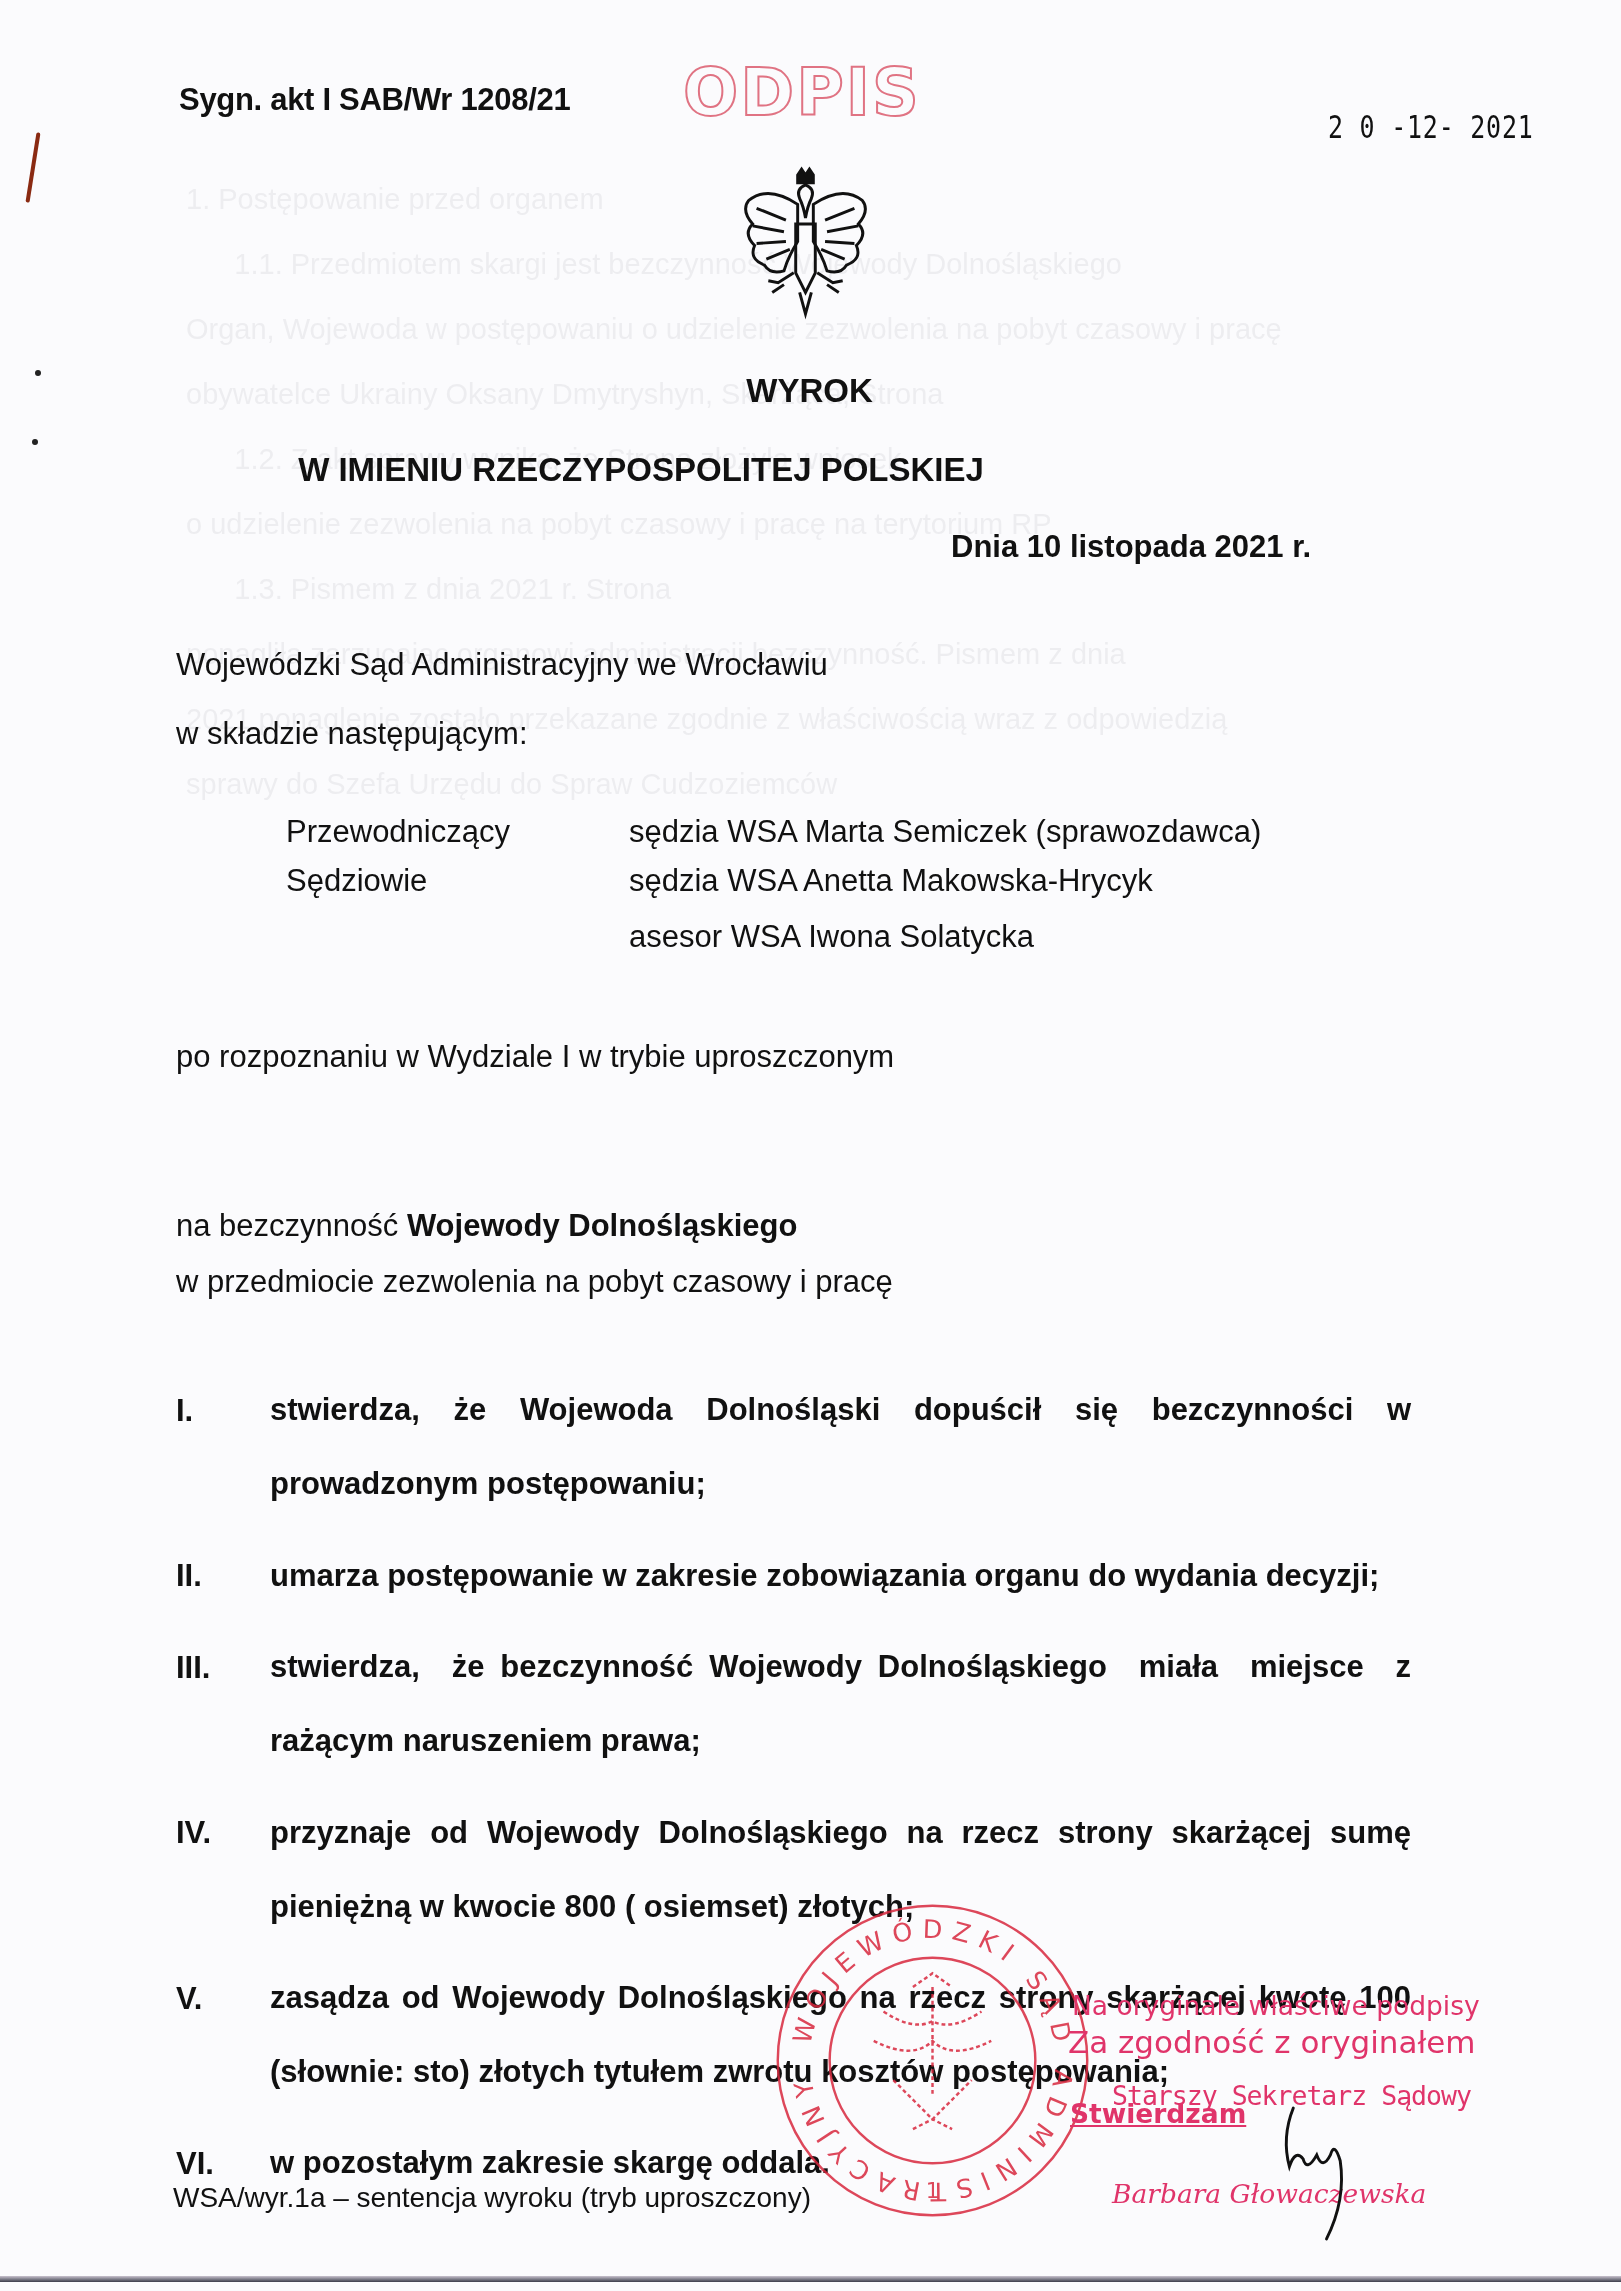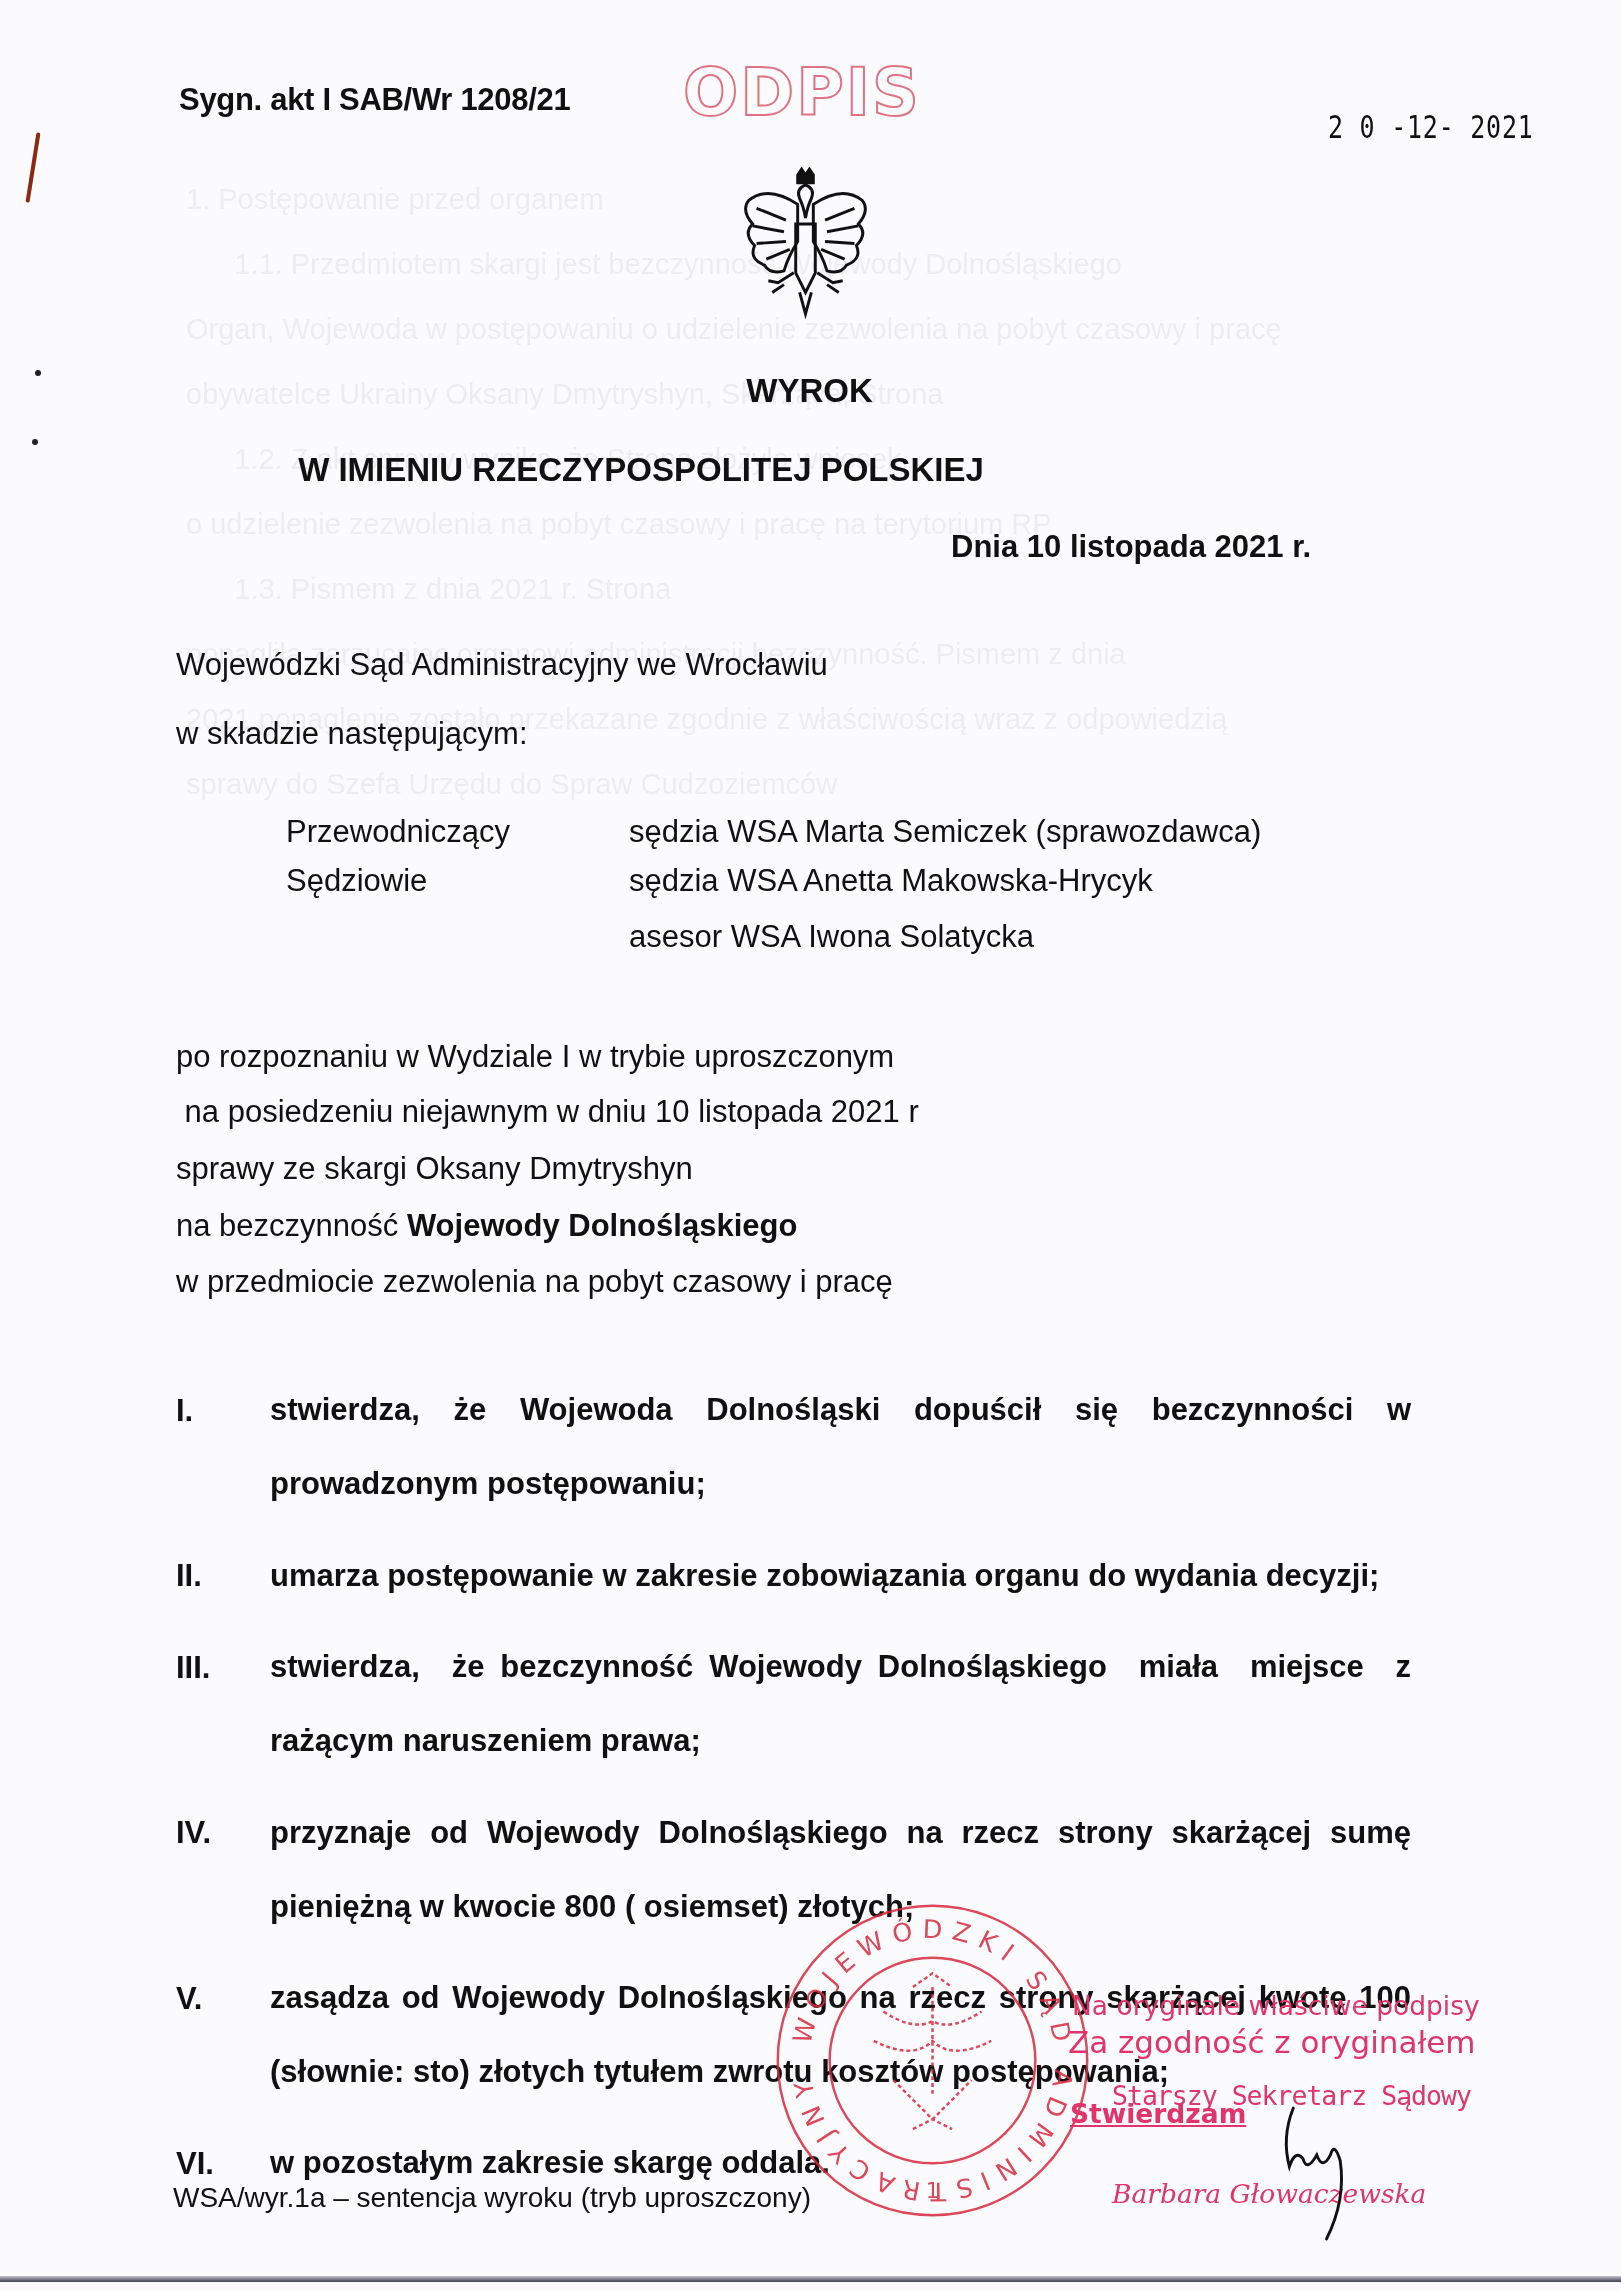--- a/index.html
+++ b/index.html
@@ -97,22 +97,20 @@
   <div class="abs plain court">Wojewódzki Sąd Administracyjny we Wrocławiu</div>
   <div class="abs plain sklad">w składzie następującym:</div>
 
   <div class="abs role" style="top:814px;">Przewodniczący</div>
   <div class="abs judge" style="top:814px;">sędzia WSA Marta Semiczek (sprawozdawca)</div>
   <div class="abs role" style="top:863px;">Sędziowie</div>
   <div class="abs judge" style="top:863px;">sędzia WSA Anetta Makowska-Hrycyk</div>
   <div class="abs judge" style="top:919px;">asesor  WSA Iwona Solatycka</div>
 
   <div class="abs proc" style="top:1039px;">po rozpoznaniu w Wydziale I w trybie uproszczonym</div>
-  <div class="abs proc" style="top:1094px; white-space:pre;"> na posiedzeniu niejawnym w dniu 10 listopada 2021 r</div>
-  <div class="abs proc" style="top:1151px;">sprawy ze skargi Oksany Dmytryshyn</div>
   <div class="abs proc" style="top:1208px;">
     <span style="white-space:pre;">na bezczynność </span><b>Wojewody Dolnośląskiego</b>
   </div>
   <div class="abs proc" style="top:1264px;">w przedmiocie zezwolenia na pobyt czasowy i pracę</div>
 
   <div class="orders">
     <div class="order">
       <span class="num">I.</span>
       <span class="txt">stwierdza, że Wojewoda Dolnośląski dopuścił się bezczynności w prowadzonym postępowaniu;</span>
     </div>

